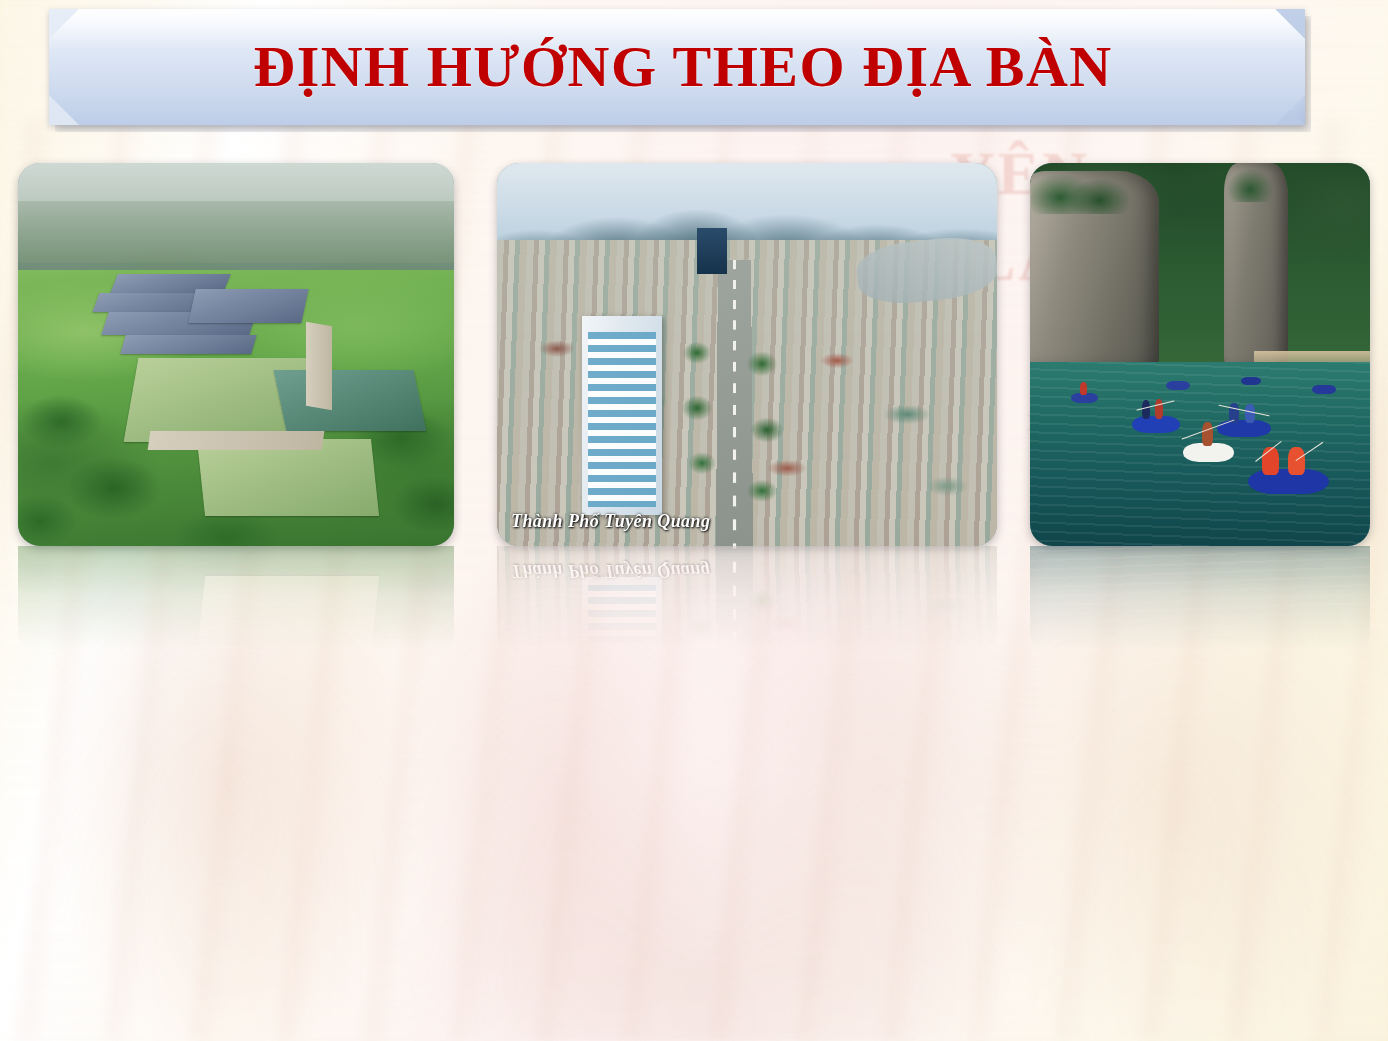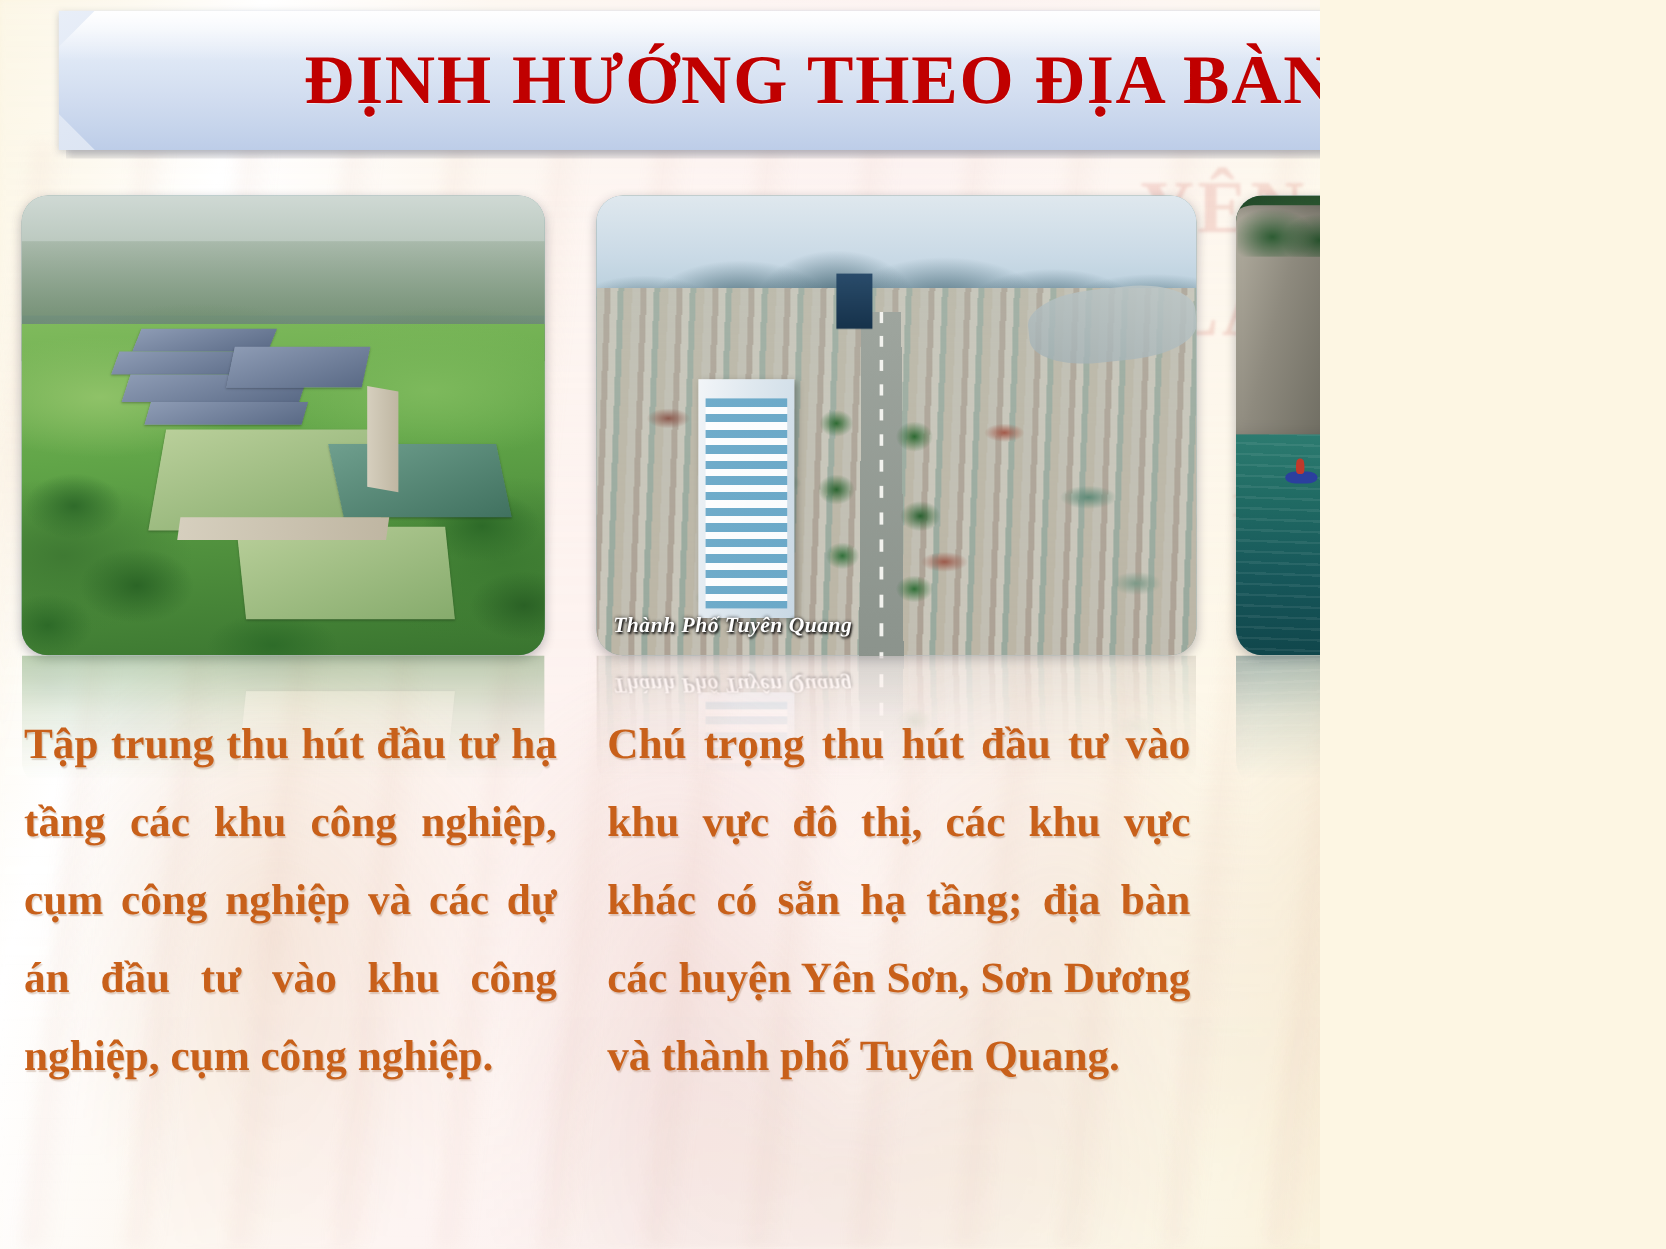--- a/index.html
+++ b/index.html
@@ -12,21 +12,21 @@
     overflow: hidden;
     font-family: "Liberation Serif", "DejaVu Serif", serif;
     position: relative;
     background: #fdf6e3;
   }
 
   
   .slide {
     position: absolute;
     inset: 0;
-    width: 1100px;
+    width: 1388px;
     height: 1041px;
     overflow: hidden;
     background:
       linear-gradient(105deg,
         #fbf4df 0%,
         #fdf8ec 8%,
         #ffffff 16%,
         #fdf6ee 30%,
         #fdf2ef 45%,
         #fcf0ee 58%,
@@ -480,16 +480,14 @@
   </div>
   <div class="reflection" style="left:1030px; top:546px; width:340px; height:110px;">
     <div class="flip" style="width:340px; height:383px; top:383px;">
       <div class="photo-inner" style="width:340px;height:383px;position:relative;">
 
         <div class="p3-water"></div>
       </div>
     </div>
   </div>
 
-  <div class="col" id="col-1">Tập trung thu hút đầu tư hạ tầng các khu công nghiệp, cụm công nghiệp và các dự án đầu tư vào khu công nghiệp, cụm công nghiệp.</div>
-  <div class="col" id="col-2">Chú trọng thu hút đầu tư vào khu vực đô thị, các khu vực khác có sẵn hạ tầng; địa bàn các huyện Yên Sơn, Sơn Dương và thành phố Tuyên Quang.</div>
 
 </div>
 
 </body></html>

